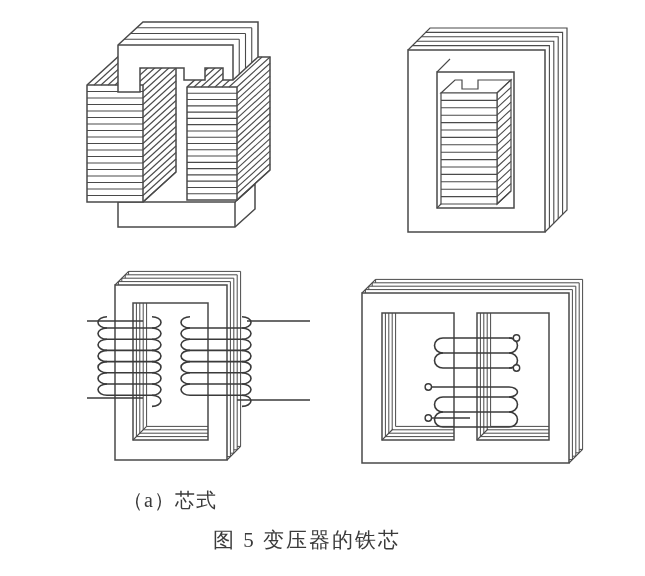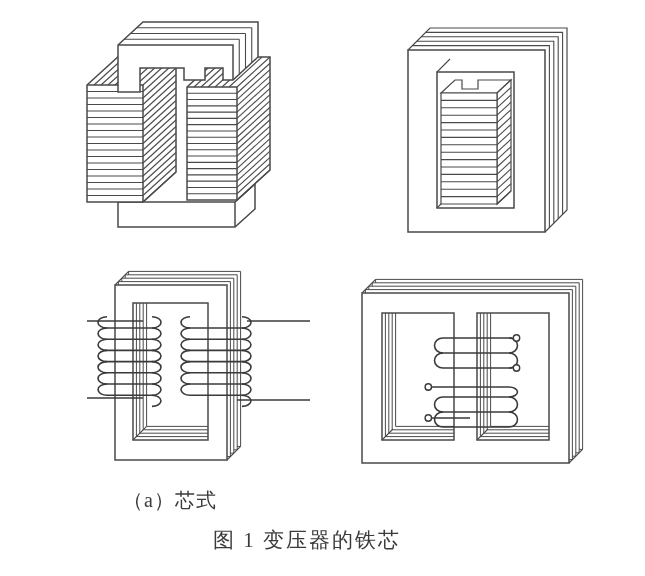--- a/index.html
+++ b/index.html
@@ -274,14 +274,14 @@
         <circle cx="516.5" cy="338" r="3.2" fill="#ffffff" stroke="#3a3a3a" stroke-width="1.4"></circle>
         <circle cx="516.5" cy="368" r="3.2" fill="#ffffff" stroke="#3a3a3a" stroke-width="1.4"></circle>
         <circle cx="428.3" cy="387" r="3.2" fill="#ffffff" stroke="#3a3a3a" stroke-width="1.4"></circle>
         <circle cx="428.3" cy="418" r="3.2" fill="#ffffff" stroke="#3a3a3a" stroke-width="1.4"></circle>
       </g>
     </svg>
 
   <div class="sublabel label-a" style="color: rgb(59, 59, 59);">（a）芯式</div>
 
 
-  <div class="caption" style="color: rgb(59, 59, 59);">图 1 变压器的铁芯</div>
+  <div class="caption" style="color: rgb(59, 59, 59);">图 5 变压器的铁芯</div>
 </div>
 
 </body></html>

